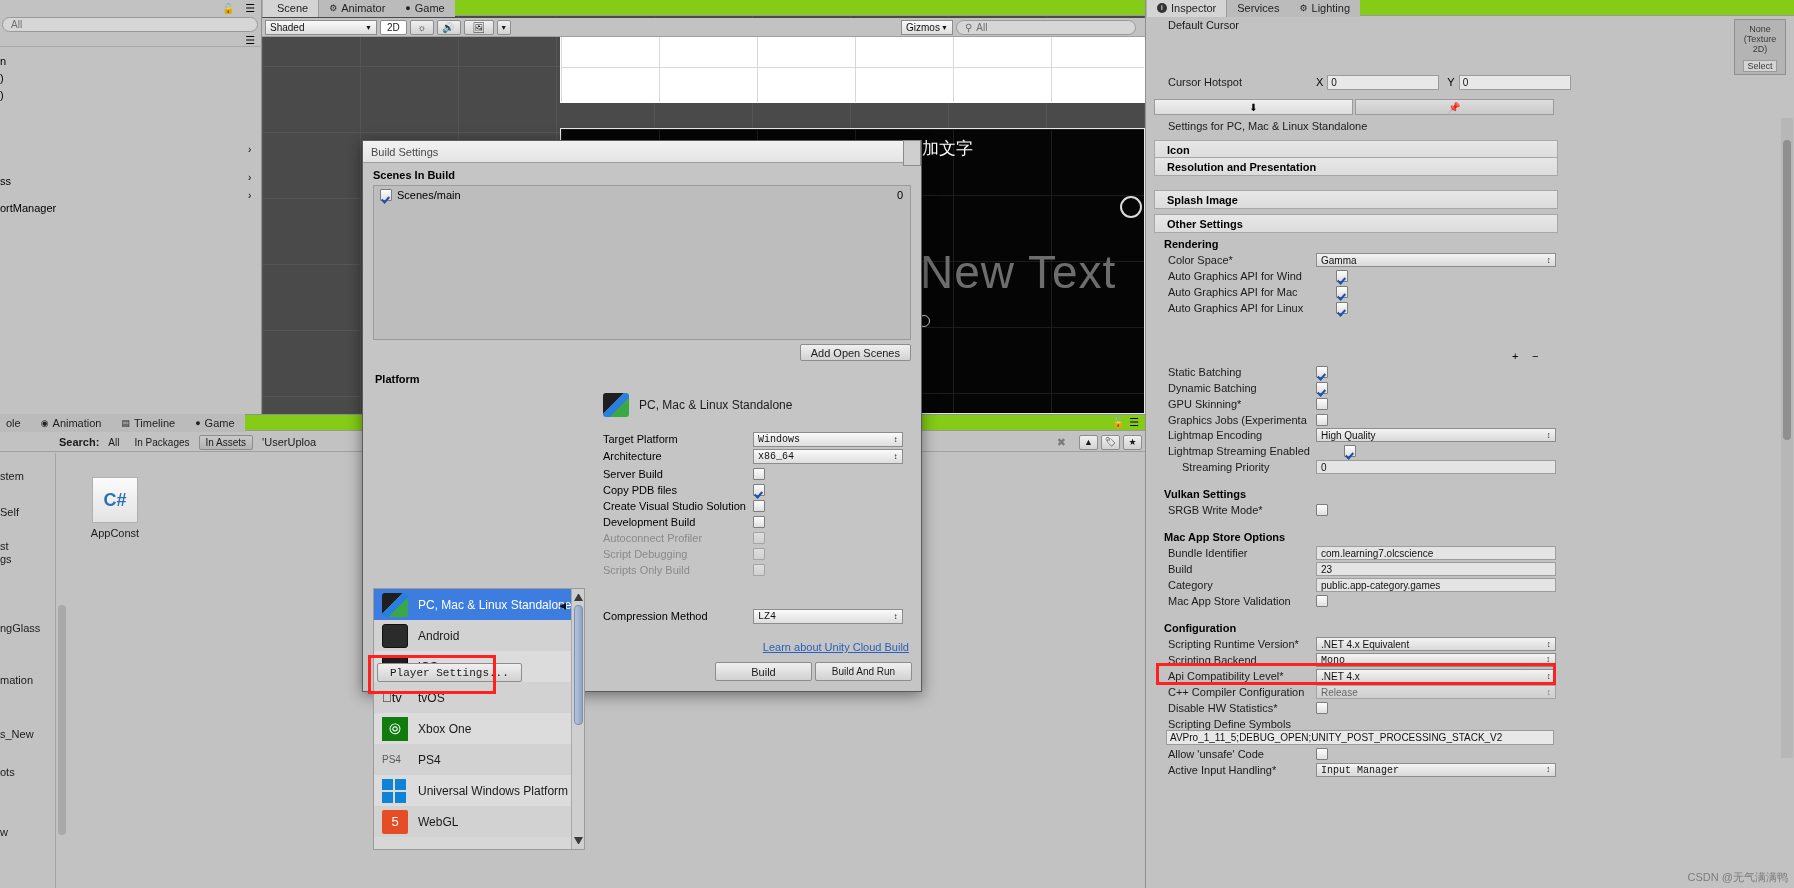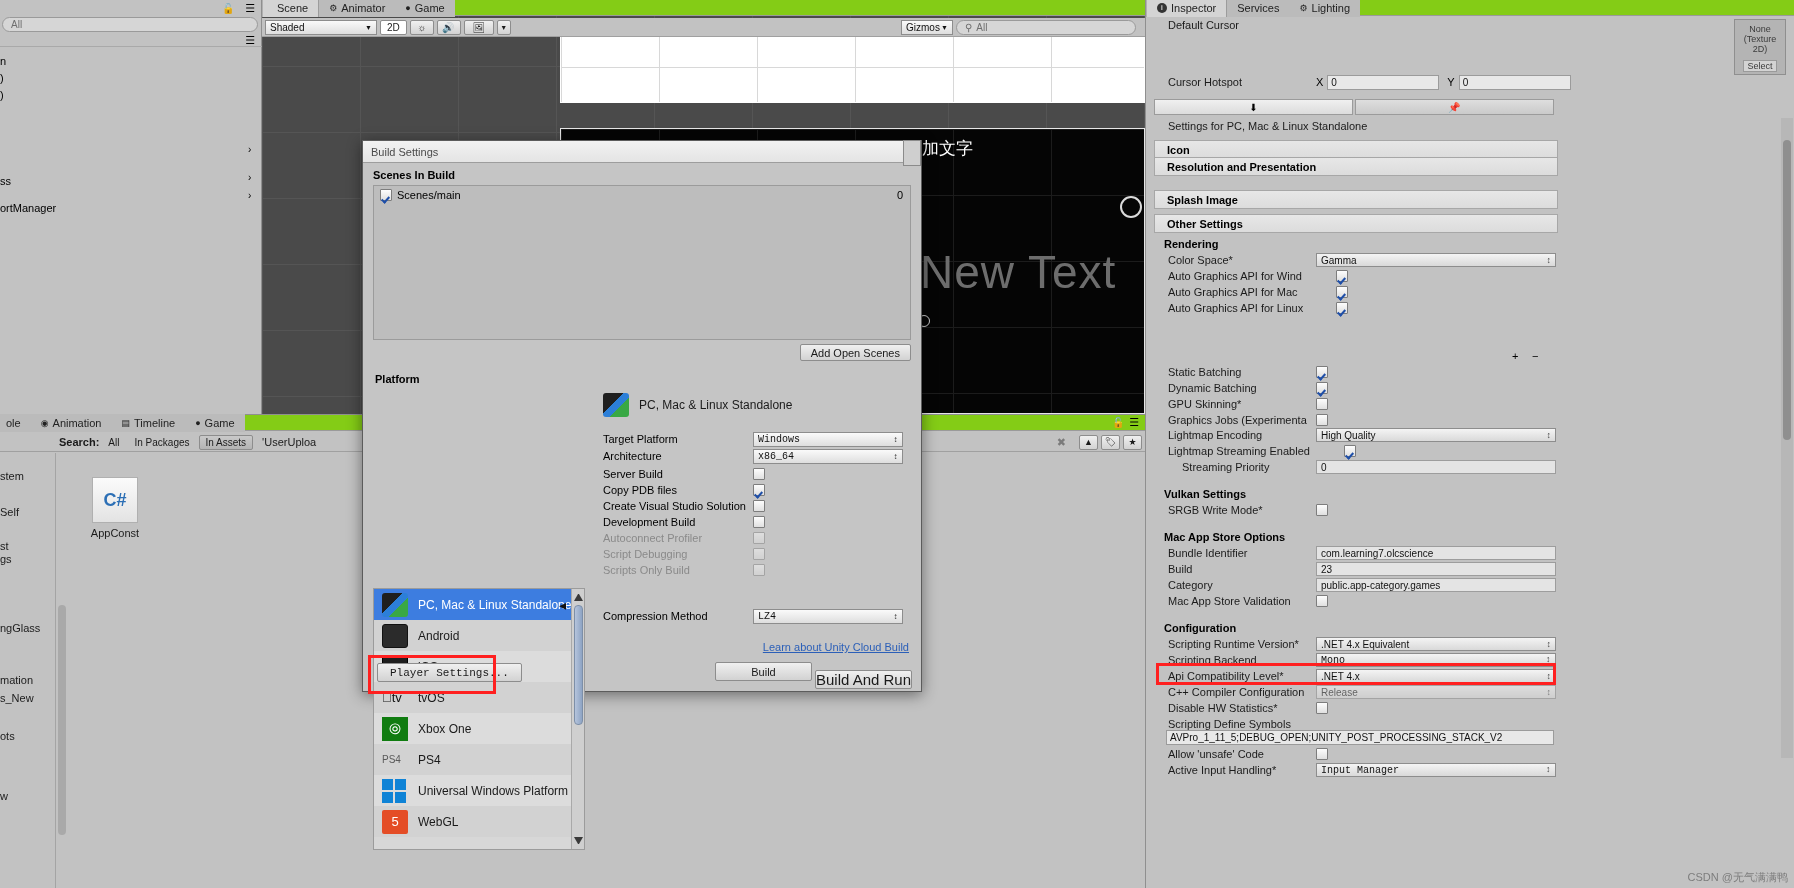--- a/index.html
+++ b/index.html
@@ -297,21 +297,21 @@
         </div>
     </div>
 
     <div class="abs" style="left:0; top:38px; width:56px; height:436px; background:#c2c2c2; border-right:1px solid #a4a4a4;">
       <div class="lbl" style="padding:17px 2px 0 0;">stem</div>
       <div class="lbl" style="padding:24px 2px 0 0;">Self</div>
       <div class="lbl" style="padding:22px 2px 0 0;">st</div>
       <div class="lbl" style="padding:1px 2px 0 0;">gs</div>
       <div class="lbl" style="padding:57px 2px 0 0;">ngGlass</div>
       <div class="lbl" style="padding:40px 2px 0 0;">mation</div>
-      <div class="lbl" style="padding:6px 2px 0 0;">s_New</div>
+      <div class="lbl" style="padding:6px 2px 0 0;margin-top:36px;">s_New</div>
       <div class="lbl" style="padding:26px 2px 0 0;">ots</div>
       <div class="lbl" style="padding:48px 2px 0 0;">w</div>
     </div>
 
     <div class="abs" style="left:57px; top:38px; width:1088px; height:436px; background:#c2c2c2;">
       <div class="asset-tile abs" style="left:22px; top:24px; width:72px;">
         <div class="csharp-ico">
           <span>C#</span>
         </div>
         <div class="lbl" style="margin-top:4px;">AppConst</div>
@@ -454,21 +454,21 @@
     <a class="abs linklike" href="#" style="right:12px; top:500px;">Learn about Unity Cloud Build</a>
 
     <div class="abs ubtn" style="left:14px; top:522px; height:19px; padding:0 12px; font-size:11px; font-family:'Liberation Mono',monospace;">
       <span>Player Settings...</span>
     </div>
     <div class="red-outline" style="left:5px; top:514px; width:128px; height:39px;"></div>
 
     <div class="abs ubtn" style="left:352px; top:521px; width:97px; height:19px; font-size:11px;">
       <span>Build</span>
     </div>
-    <div class="abs ubtn" style="left:452px; top:521px; width:97px; height:19px; font-size:15px;margin-top:8px;">
+    <div class="abs ubtn" style="left:452px; top:521px; width:97px; height:19px; font-size:10px;">
       <span>Build And Run</span>
     </div>
   </div>
 
   <div class="abs" style="left:903px; top:140px; width:18px; height:26px; background:#cfcfcf; border:1px solid #8b8b8b;"></div>
 
   <div class="abs" id="inspector">
 
     <div class="tabstrip" style="width:649px;">
       <div class="tab active">

